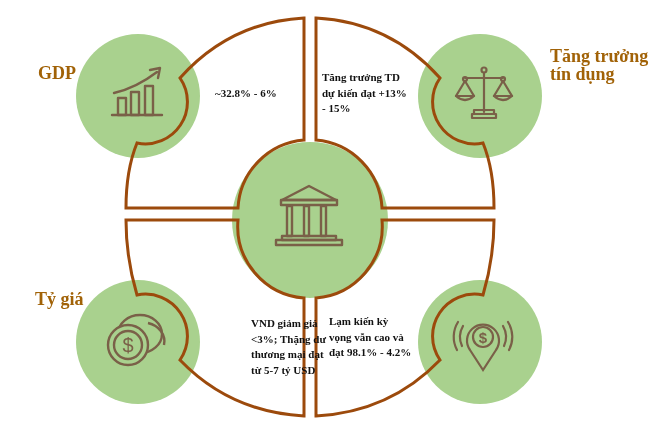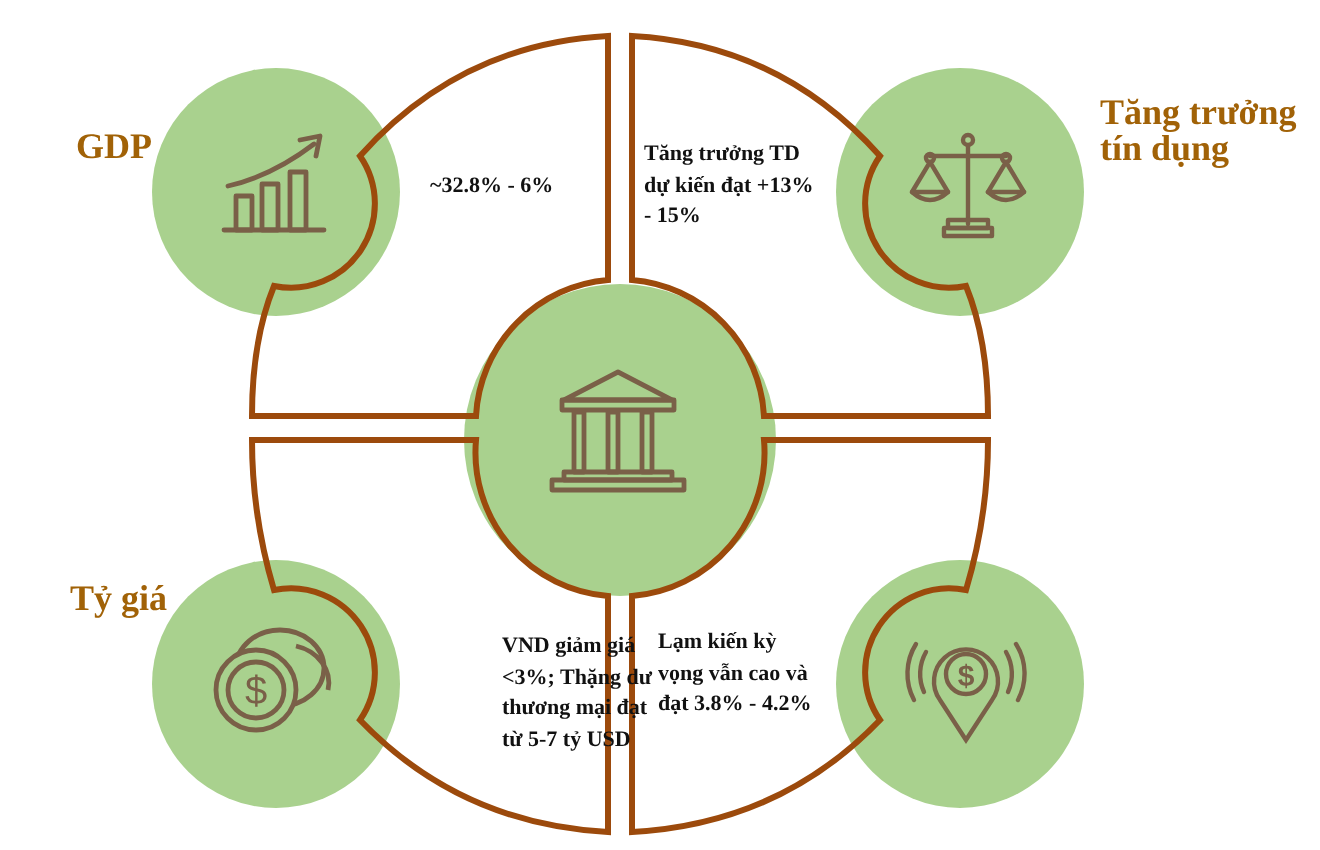--- a/index.html
+++ b/index.html
@@ -100,15 +100,15 @@
   </div>
   <div class="desc" style="left:213px;top:316px;margin-left:38px;">
     <div>VND giảm giá</div>
     <div>&lt;3%; Thặng dư</div>
     <div>thương mại đạt</div>
     <div>từ 5-7 tỷ USD</div>
   </div>
   <div class="desc" style="left:329px;top:314px;">
     <div>Lạm kiến kỳ</div>
     <div>vọng vẫn cao và</div>
-    <div>đạt 3.8% - 4.2%</div>
+    <div>đạt 98.1% - 4.2%</div>
   </div>
 </div>
 
 </body></html>

